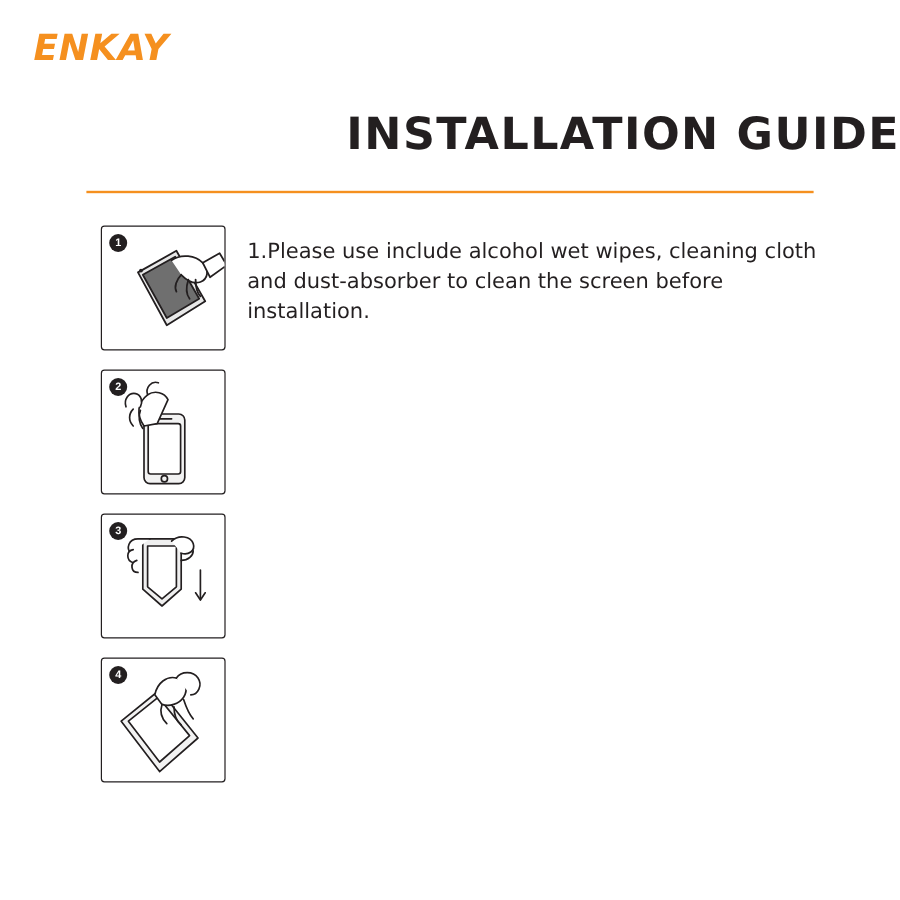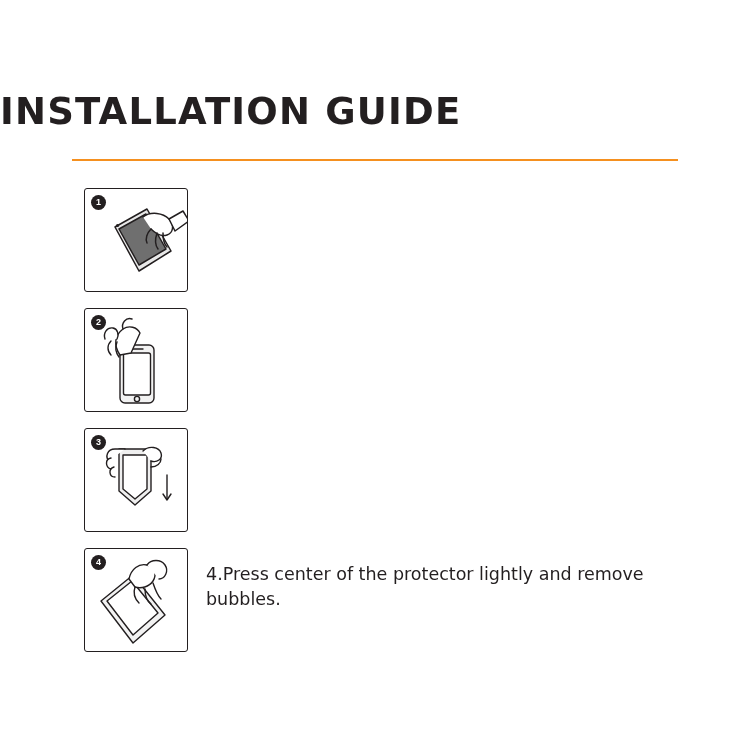--- a/index.html
+++ b/index.html
@@ -30,21 +30,21 @@
     color: #f5901f;
     line-height: 1;
     user-select: none;
   }
 
   
   .title-wrap {
     position: absolute;
     left: 0; right: 0;
     top: 92px;
-    text-align: left;
+    text-align: right;
   }
   .title {
     font-family: "DejaVu Sans", sans-serif;
     font-weight: bold;
     font-size: 37px;
     letter-spacing: 1.2px;
     color: #231f20;
     line-height: 1.1;
   }
   .title-rule {
@@ -105,20 +105,21 @@
     font-family: "DejaVu Sans", sans-serif;
   }
 
   .step-3 .step-text, .step-4 .step-text { padding-top: 14px; }
 </style>
 </head>
 <body>
 
 <div class="page">
 
+  <div class="brand">ENKAY</div>
 
   <div class="title-wrap">
     <div class="title">INSTALLATION GUIDE</div>
   </div>
   <div class="title-rule"></div>
 
   <div class="steps">
 
     <div class="step step-1">
       <div class="thumb">
@@ -133,20 +134,21 @@
 
             <path d="M58 28 C66 22 78 24 84 30 C90 36 88 44 82 46 C76 48 70 44 66 40" fill="#ffffff"></path>
             <path d="M66 40 C62 44 60 50 62 54"></path>
             <path d="M72 44 C70 50 70 56 73 60"></path>
             <path d="M78 44 C78 50 79 55 82 58"></path>
 
             <path d="M84 30 L98 22 L104 32 L90 42 Z" fill="#ffffff"></path>
           </g>
         </svg>
       </div>
+      <div class="step-text">1.Please use include alcohol wet wipes, cleaning cloth and dust-absorber to clean the screen before installation.</div>
     </div>
 
     <div class="step step-2">
       <div class="thumb">
         <div class="badge">2</div>
         <svg width="104" height="104" viewBox="0 0 104 104">
           <g fill="none" stroke="#231f20" stroke-width="1.4" stroke-linejoin="round" stroke-linecap="round">
 
             <rect x="35" y="36" width="34" height="58" rx="5" fill="#f2f2f2"></rect>
             <rect x="38.5" y="44" width="27" height="42" rx="2" fill="#ffffff"></rect>
@@ -197,17 +199,16 @@
             <path d="M22 52 L47 32 L73 64 L48 86 Z" fill="#ffffff"></path>
 
             <path d="M44 30 C46 20 54 14 62 16 C70 18 72 26 68 32 C64 38 56 40 50 38 Z" fill="#ffffff"></path>
             <path d="M62 16 C66 10 76 10 80 16 C84 22 80 30 74 30" fill="#ffffff"></path>
             <path d="M50 38 C48 44 50 50 54 54"></path>
             <path d="M60 40 C60 46 62 52 66 55"></path>
             <path d="M68 34 C70 40 72 46 76 50"></path>
           </g>
         </svg>
       </div>
-      <div class="step-text">4.Press center of the protector lightly and remove bubbles.</div>
     </div>
 
   </div>
 </div>
 
 </body></html>

